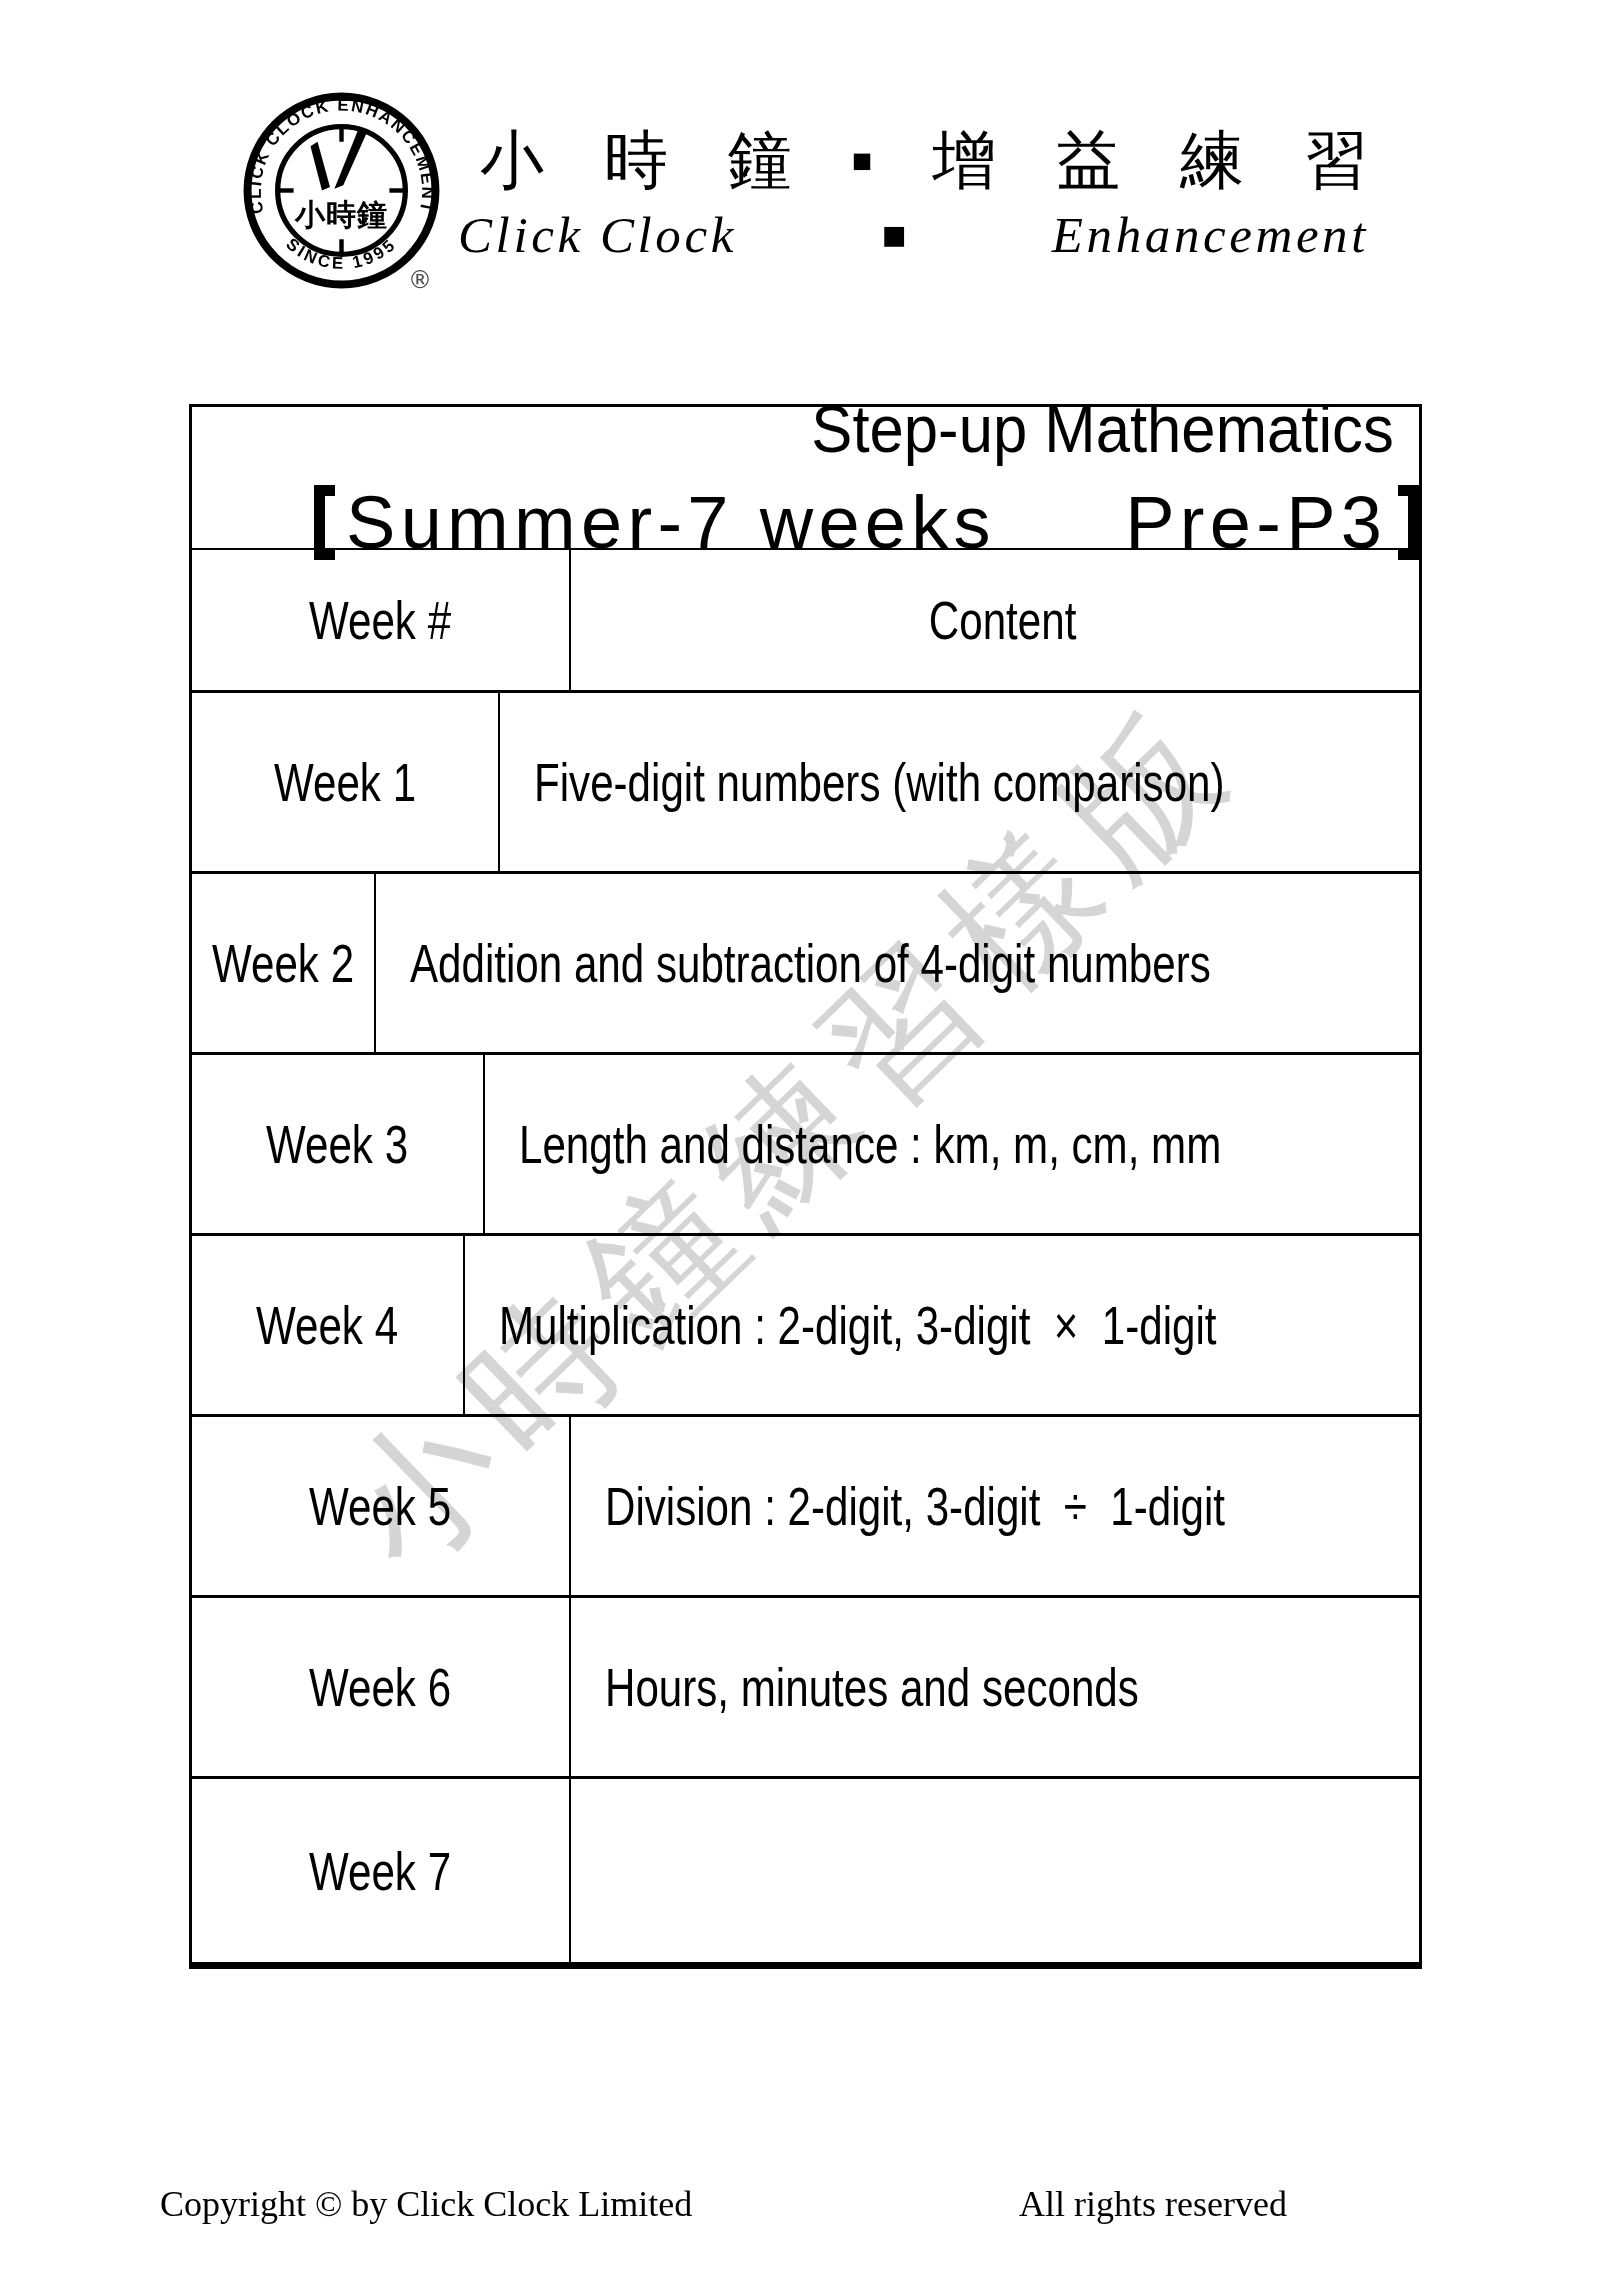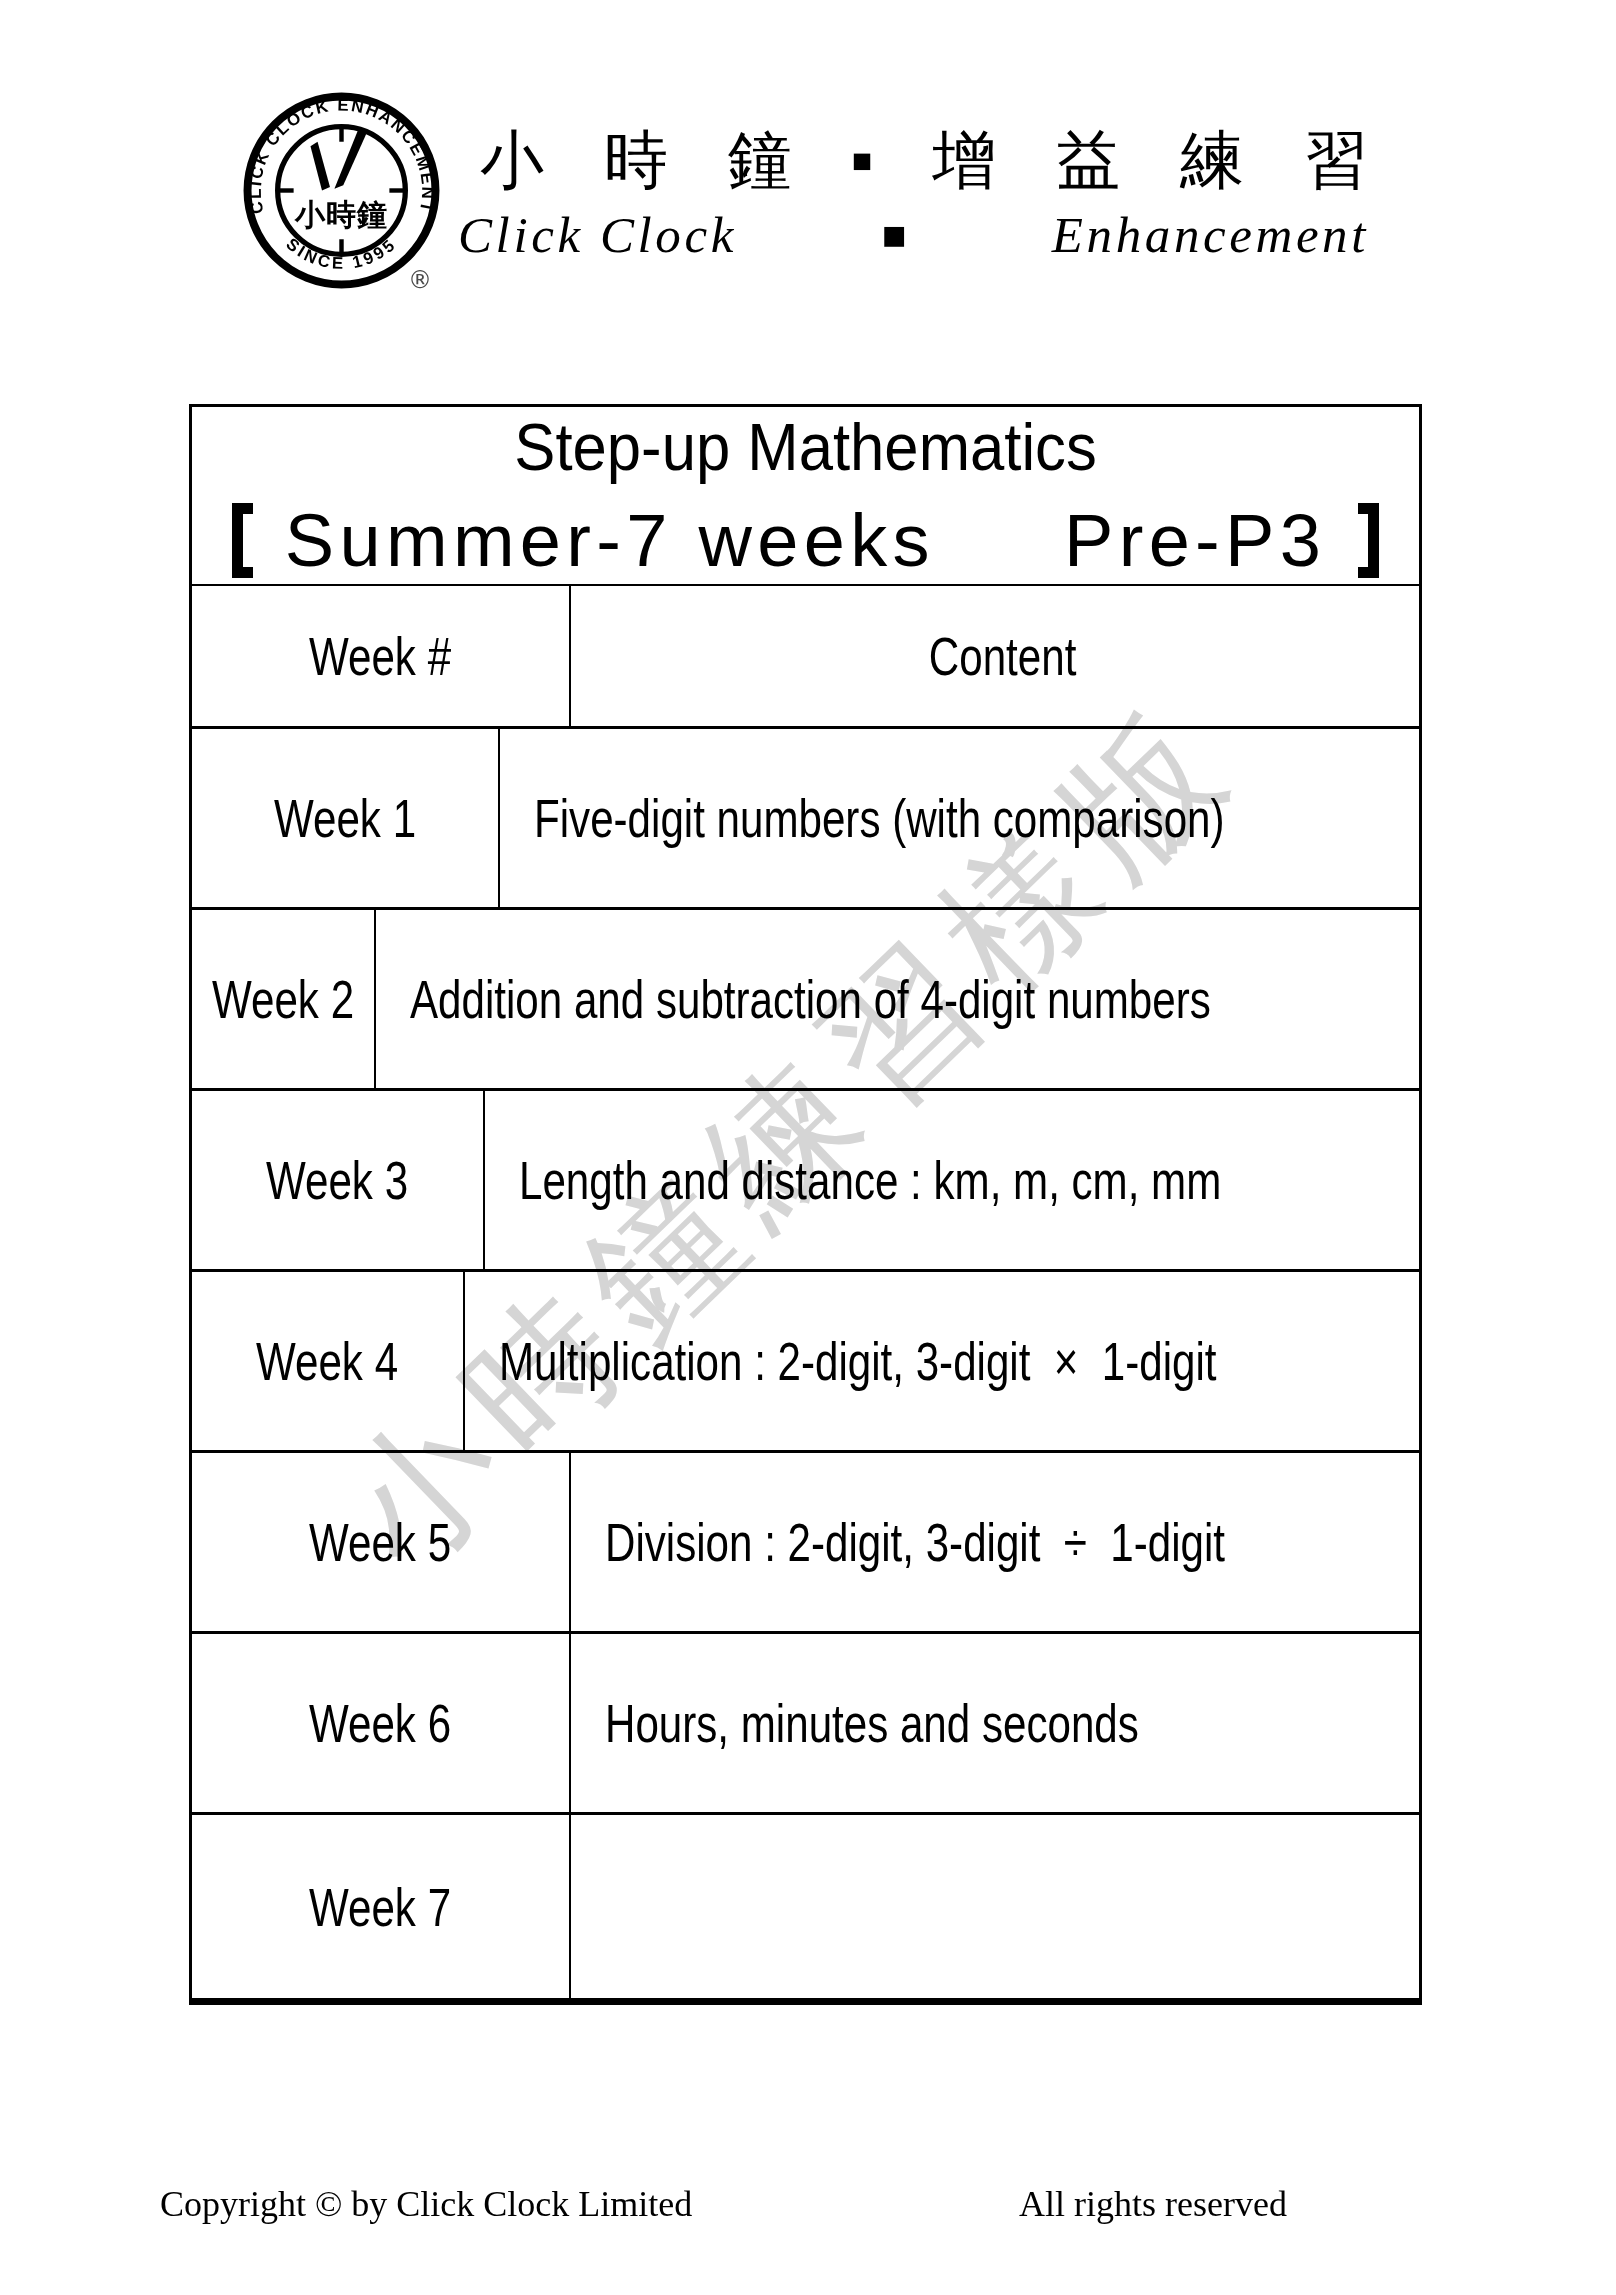--- a/index.html
+++ b/index.html
@@ -39,22 +39,22 @@
   }
 
   
   .ctable {
     position:absolute; left:189px; top:404px; width:1233px;
     box-sizing:border-box; border:3.6px solid #000; border-bottom-width:7px;
     z-index:1; background:transparent;
   }
   .trow { box-sizing:border-box; display:flex; border-bottom:3.6px solid #000; }
   .title-row {
-    height:179px; border-bottom-width:2.7px;
-    flex-direction:column; align-items:center; justify-content:center;
+    height:143px; border-bottom-width:2.7px;
+    flex-direction:column; align-items:flex-end; justify-content:center;
   }
   .header-row { height:143px; }
   .week-row  { height:181px; }
   .week-row.last { height:183px; border-bottom:none; }
 
   .cell-week {
     box-sizing:border-box; width:379px; border-right:2.7px solid #000;
     display:flex; align-items:center; justify-content:center;
   }
   .cell-content { flex:1; display:flex; align-items:center; padding-left:34px; }
@@ -67,21 +67,21 @@
   .cell-week   .cellText { transform-origin:center center; }
   .cell-content .cellText { transform-origin:left center; }
   .header-row  .cell-content .cellText { transform-origin:center center; }
 
   .t1 {
     font-size:67px; line-height:78px; white-space:pre;
     display:inline-block; transform:scaleX(0.92); transform-origin:center bottom;
   }
   .t2 {
     margin-top:12.4px; display:flex; align-items:center;
-    font-size:74px; line-height:85px; letter-spacing:5.3px; white-space:pre;gap:21px;
+    font-size:74px; line-height:85px; letter-spacing:5.3px; white-space:pre;
   }
   .t2 .t2text { white-space:pre; }
   .bracket { box-sizing:border-box; width:21px; height:75px; border:11.5px solid #000; flex:none; }
   .bracket.bl { border-right:none; margin-right:10.7px; }
   .bracket.br { border-left:none;  margin-left:10.7px; }
 
   
   .footer-left, .footer-right {
     position:absolute; top:2183px;
     font-family:"Liberation Serif", serif; font-size:36px; white-space:nowrap;

